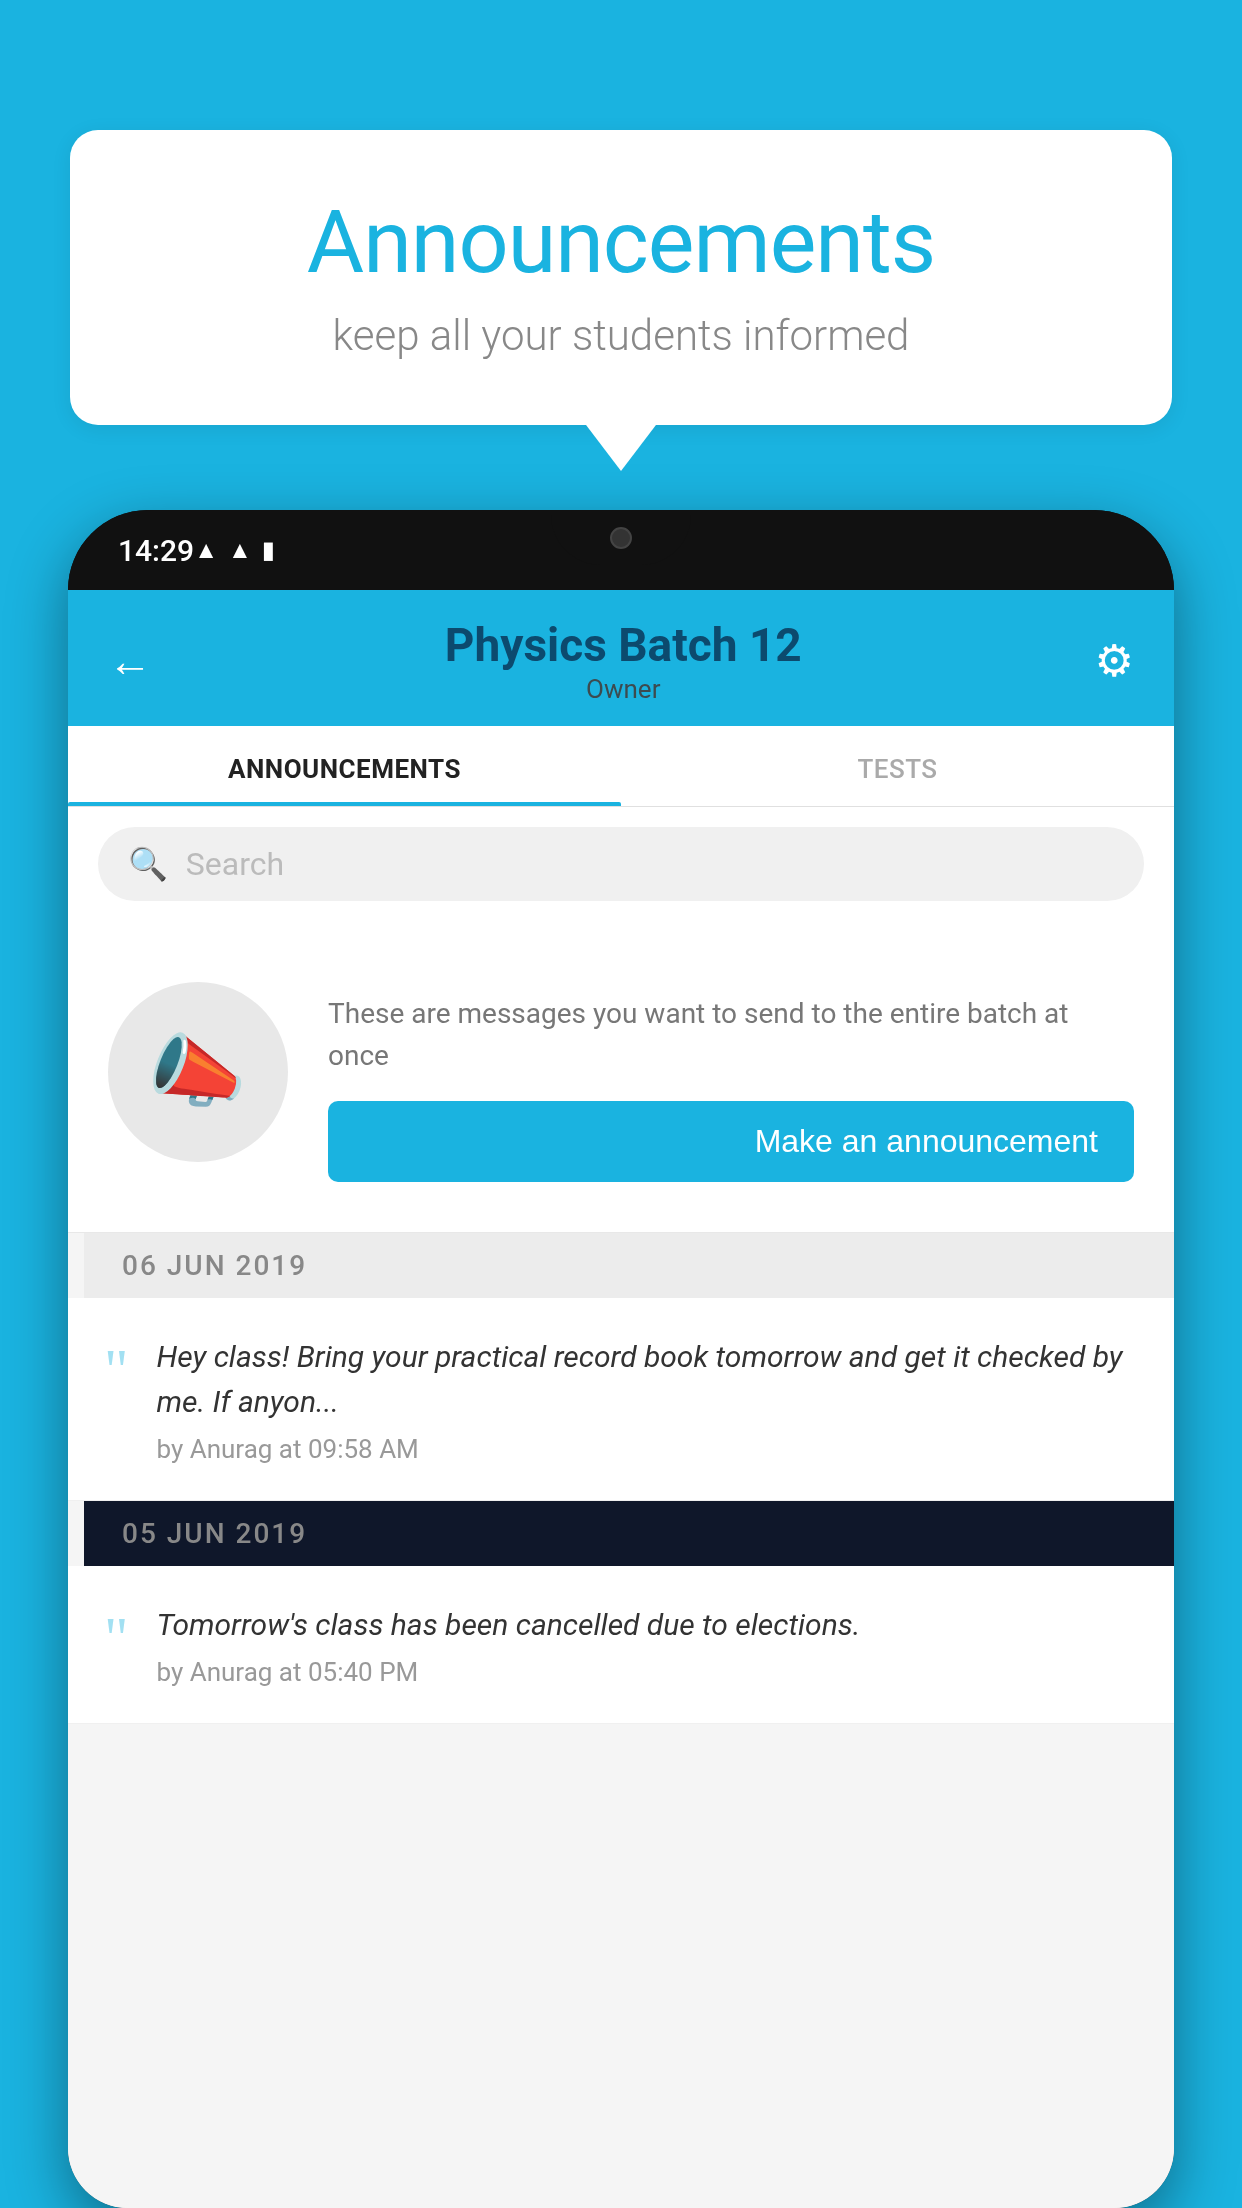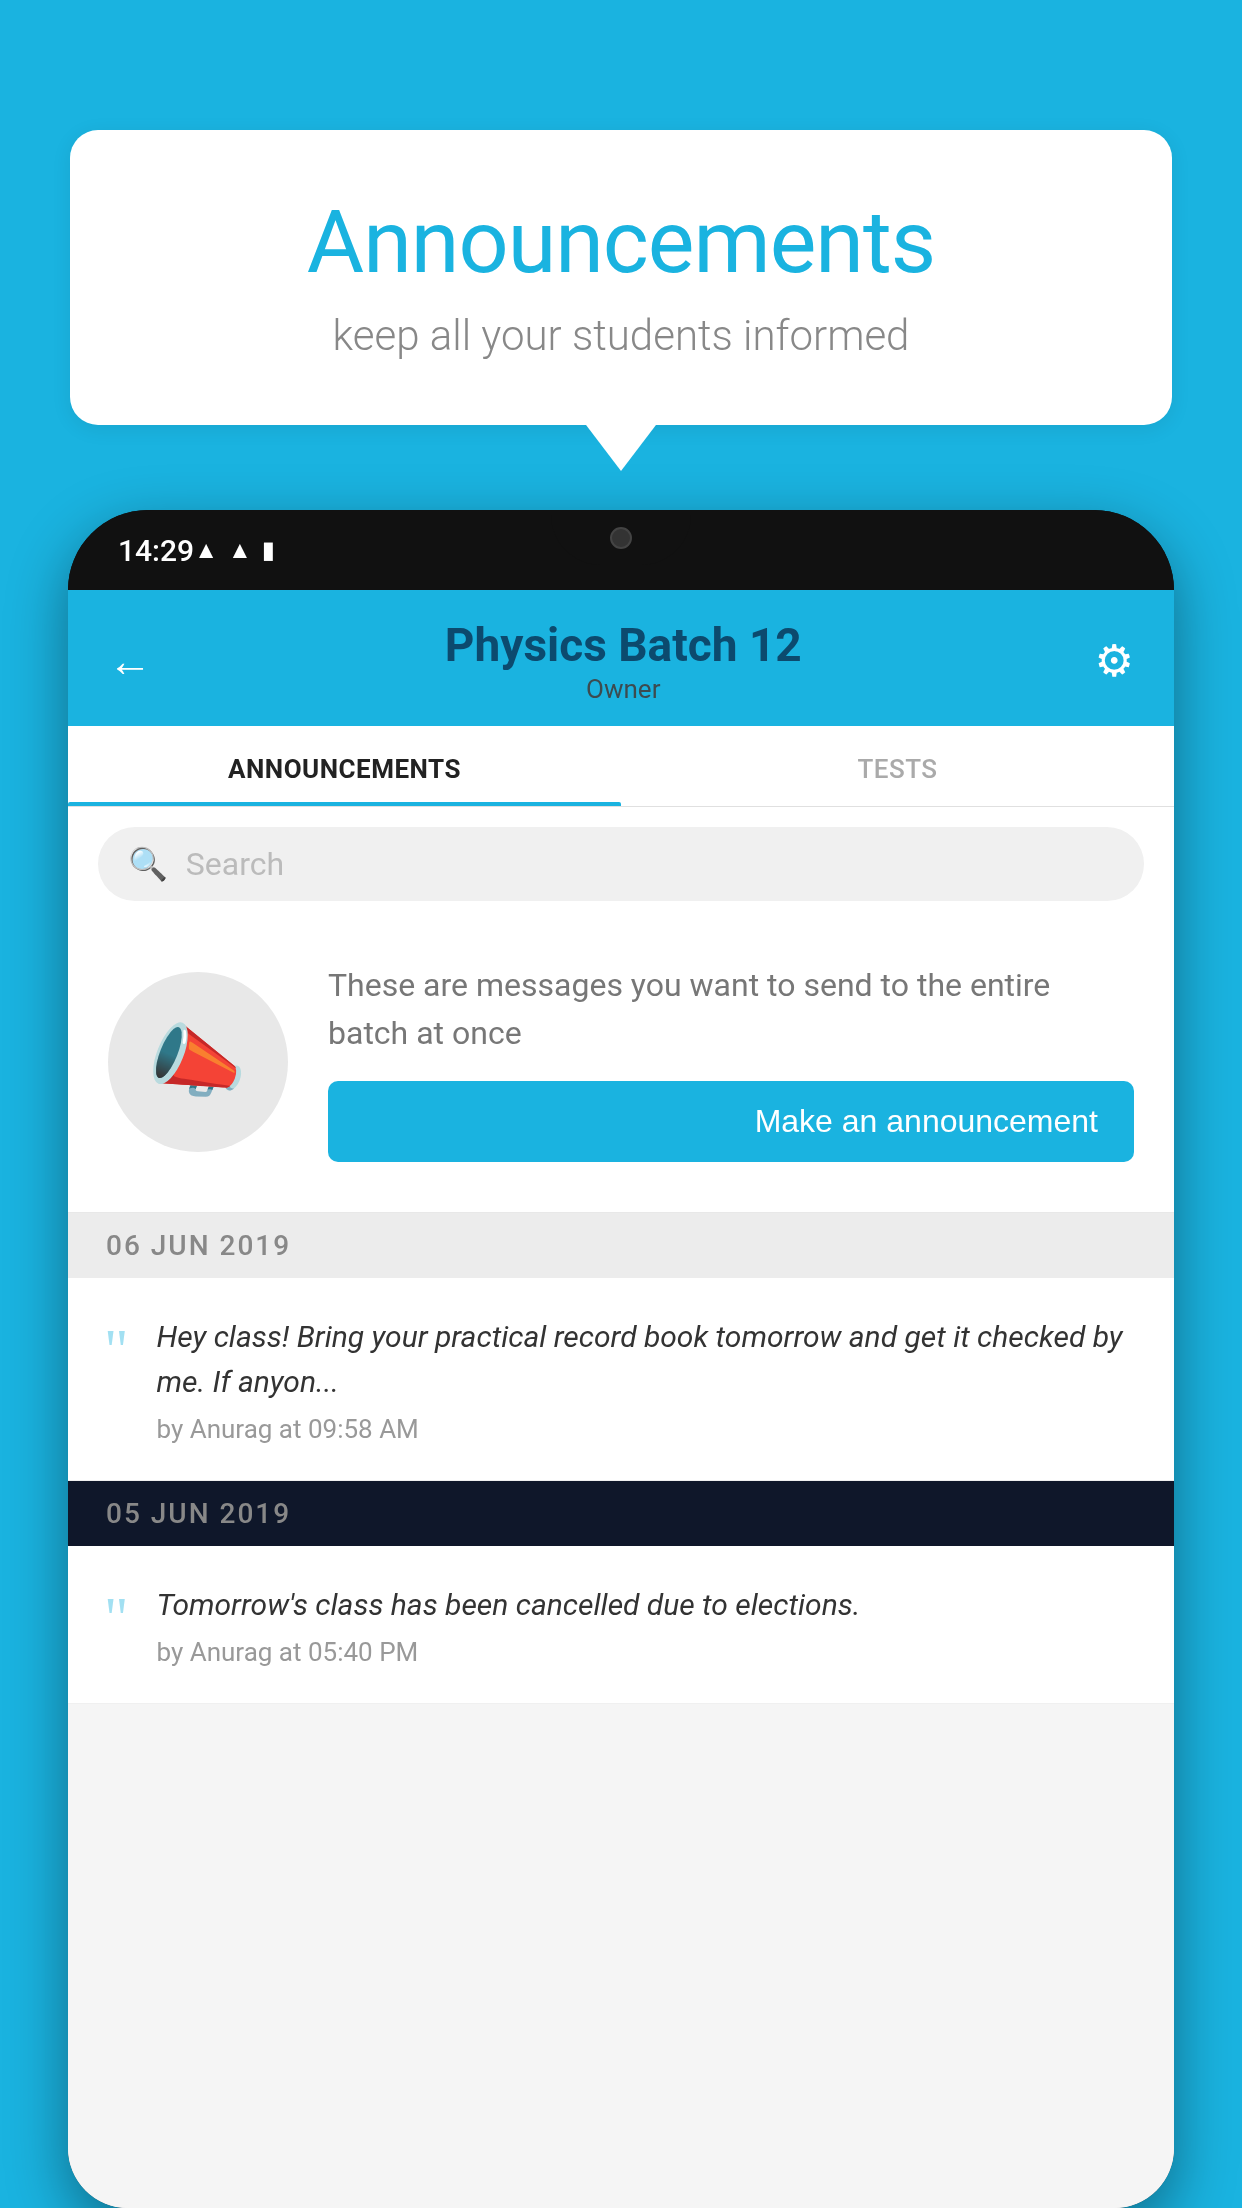--- a/index.html
+++ b/index.html
@@ -267,23 +267,24 @@
       transform: scaleX(-1);
     }
 
     .announce-right {
       display: flex;
       flex-direction: column;
       gap: 24px;
     }
 
     .announce-desc {
-      font-size: 32px;
+      font-size: 28px;
       color: #777;
       line-height: 1.5;
+      margin-top: 32px;
     }
 
     .announce-btn {
       background: #1ab3e0;
       color: white;
       border: none;
       border-radius: 10px;
       padding: 22px 36px;
       font-size: 32px;
       font-weight: 500;
@@ -293,20 +294,21 @@
     }
 
     
     .date-divider {
       background: #ececec;
       padding: 16px 38px;
       font-size: 28px;
       color: #888;
       font-weight: 500;
       letter-spacing: 2px;
+      margin-left: 16px;
     }
 
     
     .announcement-item {
       background: white;
       padding: 36px 40px 36px 36px;
       display: flex;
       align-items: flex-start;
       gap: 28px;
       border-bottom: 1px solid #f0f0f0;

